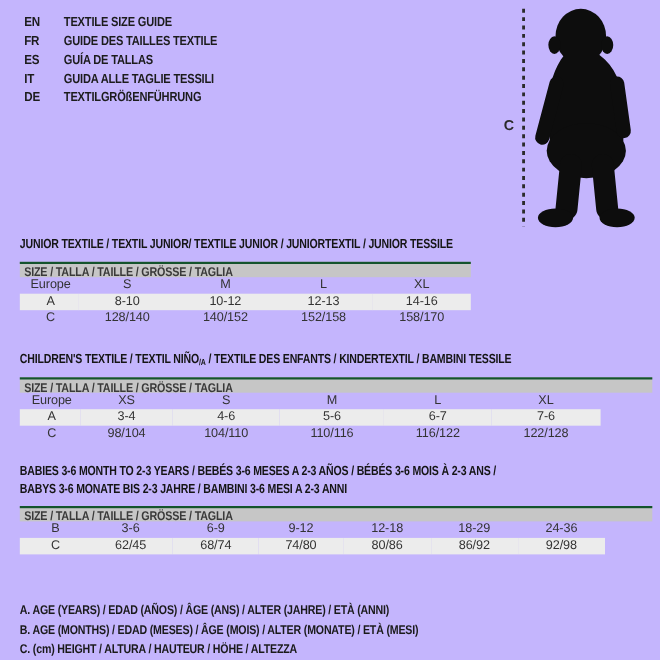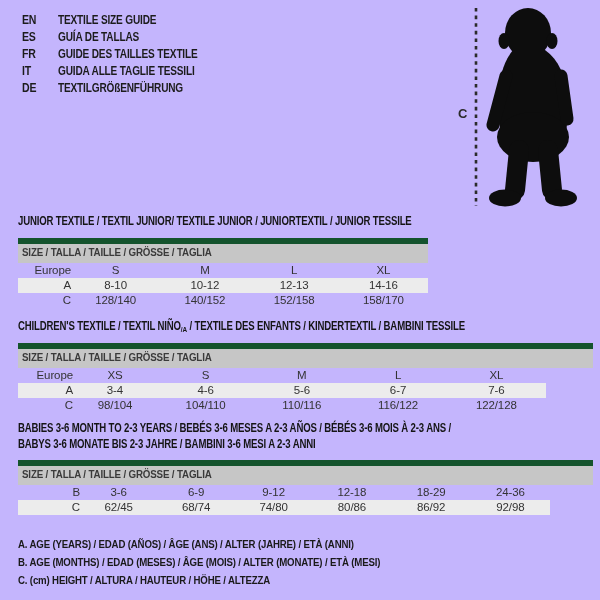--- a/index.html
+++ b/index.html
@@ -16,51 +16,51 @@
     display:inline-block;transform:scaleX(.84);transform-origin:0 50%;}
   
   .figure{position:absolute;left:445px;top:0;}
   
   .tbl-title{position:absolute;left:18px;font-size:12px;font-weight:700;
     letter-spacing:-.2px;white-space:nowrap;color:#151515;
     transform:scaleX(.8);transform-origin:0 0;line-height:16px;}
   .sub{font-size:8px;vertical-align:-2px;}
   
   .tbl-wrap{position:absolute;left:18px;}
-  .size-bar{background:var(--header-bar,#c6c6c6);border-top:6px solid #14532d;
-    height:25px;line-height:13px;padding-left:4px;box-sizing:border-box;}
+  .size-bar{background:var(--header-bar,#c6c6c6);border-top:2px solid #14532d;
+    height:14px;line-height:13px;padding-left:4px;box-sizing:border-box;}
   .size-bar span{font-size:11.5px;font-weight:700;color:#3a3a3a;letter-spacing:-.2px;
     display:inline-block;transform:scaleX(.85);transform-origin:0 50%;white-space:nowrap;}
   table{border-collapse:collapse;}
   td{height:15px;font-size:11.5px;color:#333;text-align:center;padding:0;
     letter-spacing:-.1px;line-height:15px;}
-  td.rowlabel{text-align:right;padding-left:3px;}
+  td.rowlabel{text-align:center;padding-left:3px;}
   tbody tr:nth-child(even){background:var(--row-band,#ececec);}
   
-  .notes{position:absolute;left:18px;top:535px;}
+  .notes{position:absolute;left:18px;top:546px;}
   .note-line{font-size:11.5px;font-weight:700;letter-spacing:-.2px;line-height:18px;
     white-space:nowrap;display:block;transform:scaleX(.84);transform-origin:0 50%;color:#1a1a1a;}
 </style>
 </head>
 <body>
 
 <div class="page">
 
   <div class="lang-list">
     <div class="lang-row">
       <span class="lang-code">EN</span>
       <span class="lang-title">TEXTILE SIZE GUIDE</span>
     </div>
     <div class="lang-row">
+      <span class="lang-code">FR</span>
+      <span class="lang-title">GUIDE DES TAILLES TEXTILE</span>
+    </div>
+    <div class="lang-row">
       <span class="lang-code">ES</span>
       <span class="lang-title">GUÍA DE TALLAS</span>
-    </div>
-    <div class="lang-row">
-      <span class="lang-code">FR</span>
-      <span class="lang-title">GUIDE DES TAILLES TEXTILE</span>
     </div>
     <div class="lang-row">
       <span class="lang-code">IT</span>
       <span class="lang-title">GUIDA ALLE TAGLIE TESSILI</span>
     </div>
     <div class="lang-row">
       <span class="lang-code">DE</span>
       <span class="lang-title">TEXTILGRÖßENFÜHRUNG</span>
     </div>
   </div>

